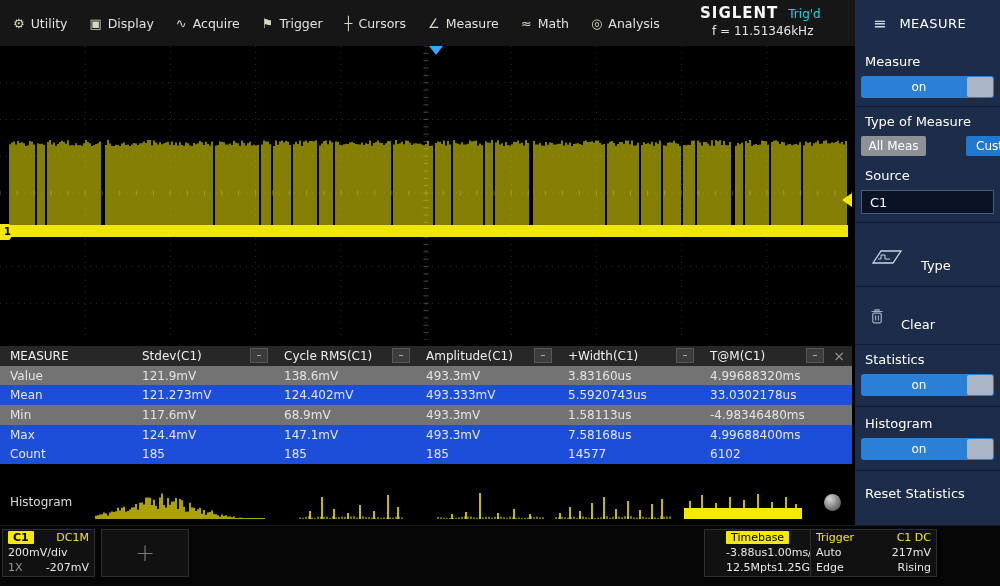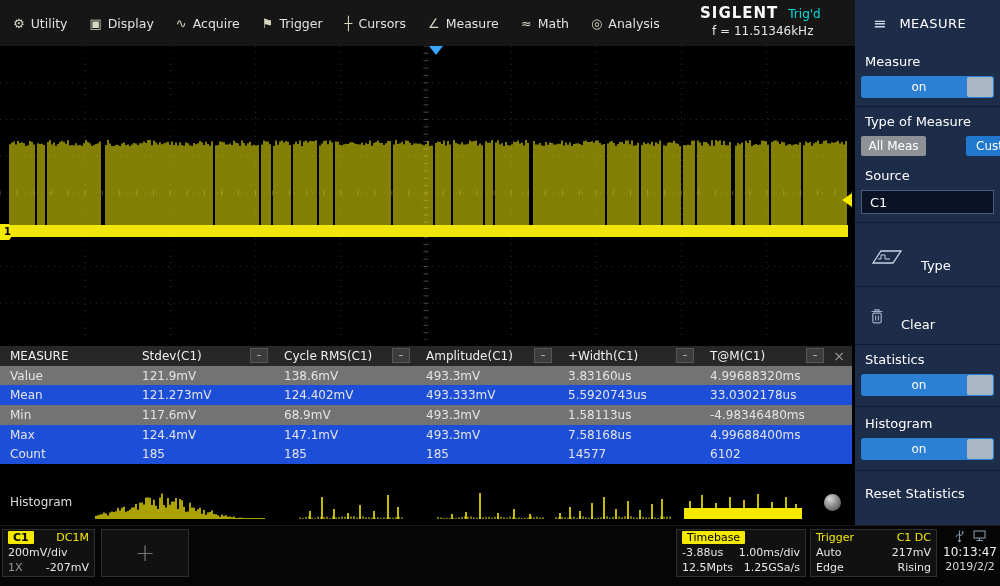--- a/index.html
+++ b/index.html
@@ -73,21 +73,21 @@
           padding-left:14px;box-sizing:border-box;cursor:default;}
   .sb-row .sb-row-label{color:#fff;font-size:13px;margin-top:17px;}
 
   
   #bottombar{position:absolute;left:0;top:525px;width:1000px;height:61px;background:#050505;border-top:1px solid #1a1a1a;}
   .bb-box{position:absolute;top:3px;height:48px;background:#111;border:1px solid #2f2f2f;box-sizing:border-box;}
   .bb-r{display:flex;justify-content:space-between;align-items:center;height:15px;padding:0 5px;
         font-size:11px;color:#e8e8e8;white-space:nowrap;}
   #ch-box{left:2px;width:93px;}
   #add-box{left:101px;width:88px;display:flex;align-items:center;justify-content:center;}
-  #tb-box{left:676px;width:130px;}
+  #tb-box{left:704px;width:130px;padding-left:16px;}
   #trg-box{left:810px;width:127px;}
   .ch-chip{background:#f5e900;color:#000;font-weight:bold;font-size:11px;padding:0 5px;border-radius:1px;}
   .tb-chip{background:#f5e900;color:#000;font-size:11px;padding:0 5px;border-radius:1px;}
   .yel{color:#f5e900;}
   .dim{color:#9a9a9a;}
   .plus{color:#777;font-size:24px;font-weight:200;line-height:24px;}
   #clock{position:absolute;left:941px;top:2px;width:58px;text-align:center;}
   #status-icons{display:flex;justify-content:center;gap:8px;height:15px;align-items:center;}
   #clock-time{color:#f2f2f2;font-size:12px;margin-top:2px;}
   #clock-date{color:#d8d8d8;font-size:11px;margin-top:1px;}
@@ -1113,30 +1113,15 @@
       <div class="bb-r">
         <span>Auto</span>
         <span>217mV</span>
       </div>
       <div class="bb-r">
         <span>Edge</span>
         <span>Rising</span>
       </div>
     </div>
 
-    <div id="clock">
-      <div id="status-icons">
-        <svg width="11" height="14" viewBox="0 0 12 14">
-          <path d="M6 1 L6 11 M6 5 L2.5 6.8 L2.5 8 M6 7 L9.5 5 L9.5 3.6" fill="none" stroke="#8fa3b8" stroke-width="1"></path>
-          <circle cx="6" cy="12.3" r="1.4" fill="#8fa3b8"></circle>
-          <rect x="8.7" y="2" width="1.7" height="1.7" fill="#8fa3b8"></rect>
-        </svg>
-        <svg width="13" height="13" viewBox="0 0 13 13">
-          <rect x="1" y="2" width="11" height="7" fill="none" stroke="#8fa3b8" stroke-width="1"></rect>
-          <path d="M6.5 9 v2 M3.5 11.5 h6" stroke="#8fa3b8" stroke-width="1" fill="none"></path>
-        </svg>
-      </div>
-      <div id="clock-time">10:13:47</div>
-      <div id="clock-date">2019/2/2</div>
-    </div>
   </div>
 
 </div>
 
 </body></html>

